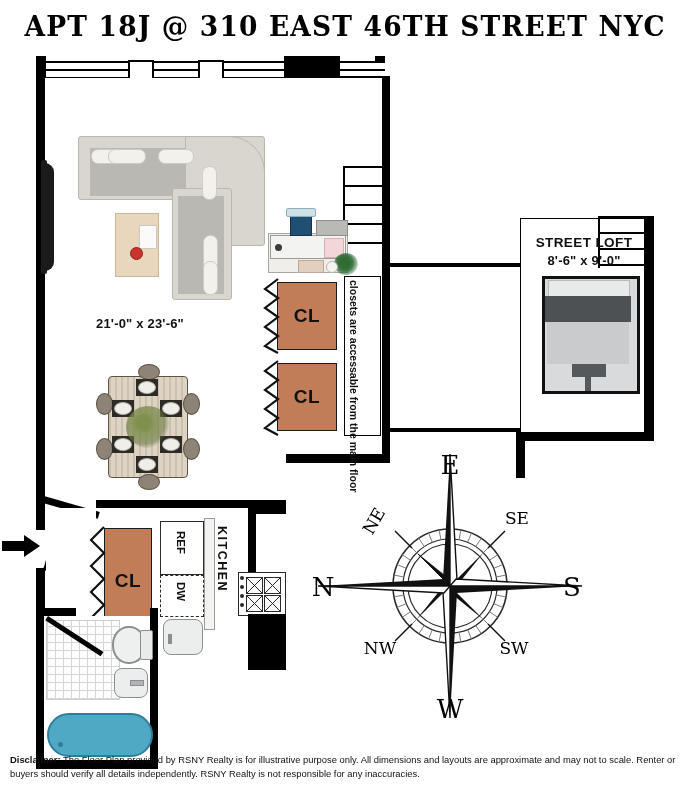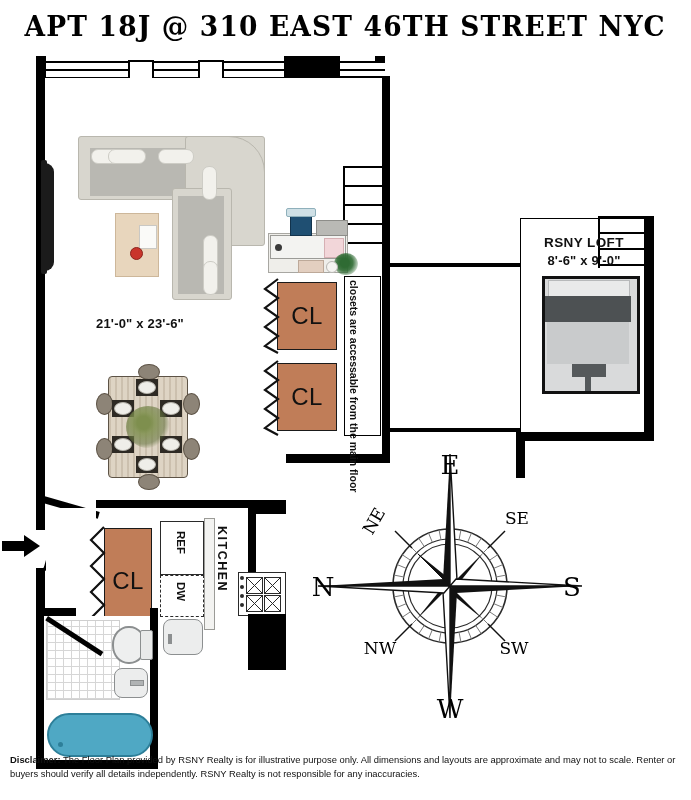--- a/index.html
+++ b/index.html
@@ -18,22 +18,22 @@
 
   
   .w{position:absolute;background:#000;}
   
   .rm{position:absolute;background:#fff;}
   .ol{position:absolute;border:1px solid #000;box-sizing:border-box;}
 
   
   .cl{position:absolute;background:#c07d58;border:1.5px solid #1a1a1a;
       box-sizing:border-box;display:flex;align-items:center;justify-content:center;}
-  .cl span{font-family:"Liberation Sans",sans-serif;font-weight:normal;
-      font-size:24px;color:#111;letter-spacing:.5px;}
+  .cl span{font-family:"Liberation Sans",sans-serif;font-weight:bold;
+      font-size:19px;color:#111;letter-spacing:.5px;}
 
   
   .lbl{position:absolute;font-family:"Liberation Sans",sans-serif;
       font-weight:bold;color:#111;line-height:1.25;text-align:center;}
   .lbl.big{font-size:13.5px;letter-spacing:.4px;}
   .lbl.dim{font-size:13px;letter-spacing:.2px;}
   .vlbl{position:absolute;font-family:"Liberation Sans",sans-serif;
       font-weight:bold;font-size:11.5px;color:#111;white-space:nowrap;
       transform-origin:0 0;}
   .vlbl.r90{transform:rotate(90deg);}
@@ -251,21 +251,21 @@
   </div>
   <div class="zig" style="left:262px;top:312px;">
     <svg width="18" height="76" viewBox="0 0 18 76">
       <polyline points="16,1 3,11 16,20 3,30 16,39 3,49 16,58 3,68 16,75" fill="none" stroke="#111" stroke-width="2.2"></polyline>
     </svg>
   </div>
 
   <div class="closet-note" style="left:360px;top:232px;">closets are accessable from the main floor</div>
   <div class="ol" style="left:344px;top:228px;width:37px;height:160px;"></div>
 
-  <div class="lbl big" style="left:524px;top:187px;width:120px;">RSNY LOFT</div>
+  <div class="lbl big" style="left:524px;top:187px;width:120px;">STREET LOFT</div>
   <div class="lbl dim" style="left:524px;top:205px;width:120px;">8'-6" x 9'-0"</div>
 
   <div class="bed" style="left:542px;top:228px;width:92px;height:112px;"></div>
   <div class="bed-pillow" style="left:548px;top:232px;width:80px;height:16px;"></div>
   <div class="bed-throw" style="left:545px;top:248px;width:86px;height:26px;"></div>
   <div class="bed-blanket" style="left:547px;top:274px;width:82px;height:42px;"></div>
   <div class="bed-bench" style="left:572px;top:316px;width:34px;height:13px;"></div>
   <div class="bed-bench" style="left:585px;top:329px;width:6px;height:14px;"></div>
 
   <div class="entry-arrow" style="left:2px;top:487px;">

